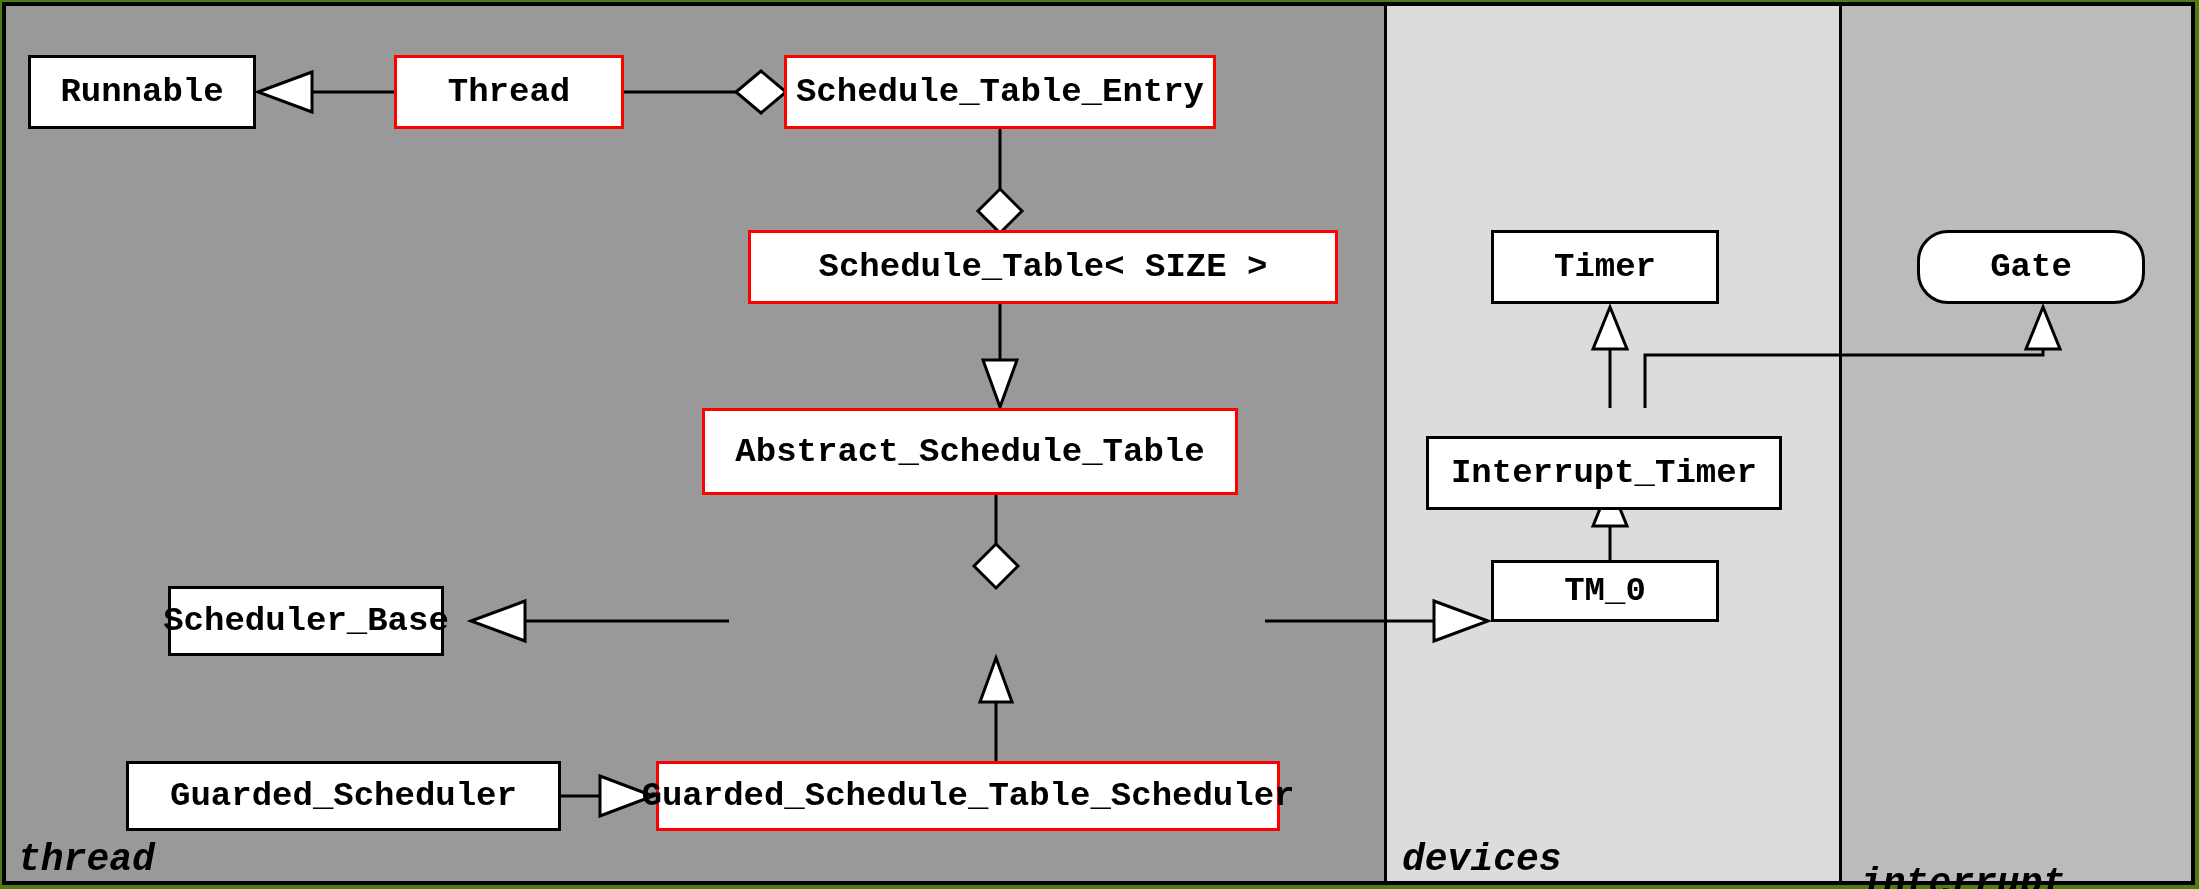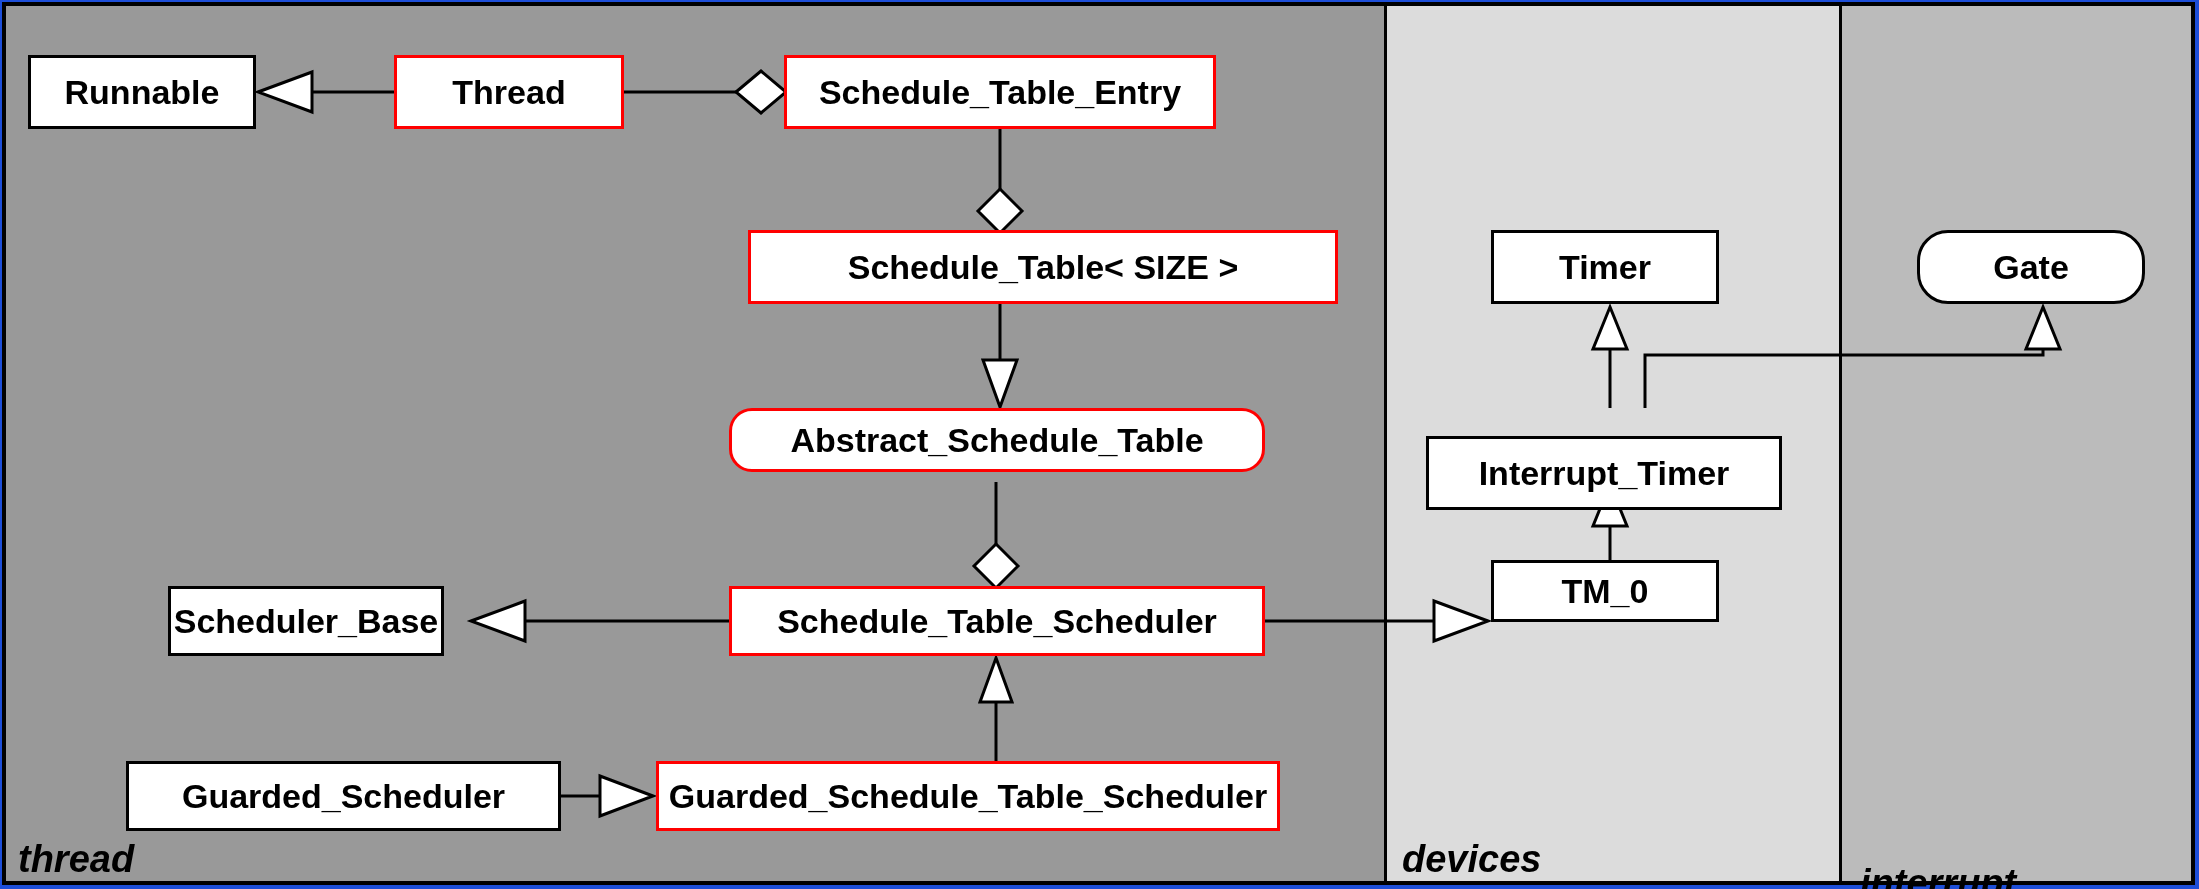--- a/index.html
+++ b/index.html
@@ -1,18 +1,18 @@
 <!DOCTYPE html>
 <html><head>
 <meta charset="utf-8">
 <style>
   html,body{margin:0;padding:0;background:#fff;}
   .canvas{
-    position:relative;width:2199px;height:889px;background:#1d4ed8;overflow:hidden;
-    font-family:Liberation Sans, sans-serif;
+    position:relative;width:2199px;height:889px;background:#4d7c0f;overflow:hidden;
+    font-family:Liberation Mono, monospace;
   }
   .frame{
     position:absolute;left:2px;top:2px;width:2193px;height:883px;
     box-sizing:border-box;border:4px solid #000;background:#999999;z-index:0;
   }
   .region{position:absolute;top:6px;height:875px;box-sizing:border-box;z-index:1;}
   .region-devices{left:1384px;width:458px;background:#dcdcdc;border-left:3px solid #000;border-right:3px solid #000;}
   .region-interrupt{left:1842px;width:349px;background:#bbbbbb;}
   svg.edges{position:absolute;left:0;top:0;z-index:2;}
   .node{
@@ -103,28 +103,25 @@
   </div>
   <div class="node red" style="left:394px;top:55px;width:230px;height:74px;">
     <span>Thread</span>
   </div>
   <div class="node red" style="left:784px;top:55px;width:432px;height:74px;">
     <span>Schedule_Table_Entry</span>
   </div>
   <div class="node red" style="left:748px;top:230px;width:590px;height:74px;">
     <span>Schedule_Table&lt; SIZE &gt;</span>
   </div>
-  <div class="node red" style="left:729px;top:408px;width:536px;height:64px;border-radius:23px;">
+  <div class="node red" style="left:702px;top:408px;width:536px;height:87px;">
     <span>Abstract_Schedule_Table</span>
   </div>
   <div class="node" style="left:168px;top:586px;width:276px;height:70px;">
     <span>Scheduler_Base</span>
-  </div>
-  <div class="node red" style="left:729px;top:586px;width:536px;height:70px;">
-    <span>Schedule_Table_Scheduler</span>
   </div>
   <div class="node" style="left:126px;top:761px;width:435px;height:70px;">
     <span>Guarded_Scheduler</span>
   </div>
   <div class="node red" style="left:656px;top:761px;width:624px;height:70px;">
     <span>Guarded_Schedule_Table_Scheduler</span>
   </div>
   <div class="node" style="left:1491px;top:230px;width:228px;height:74px;">
     <span>Timer</span>
   </div>

